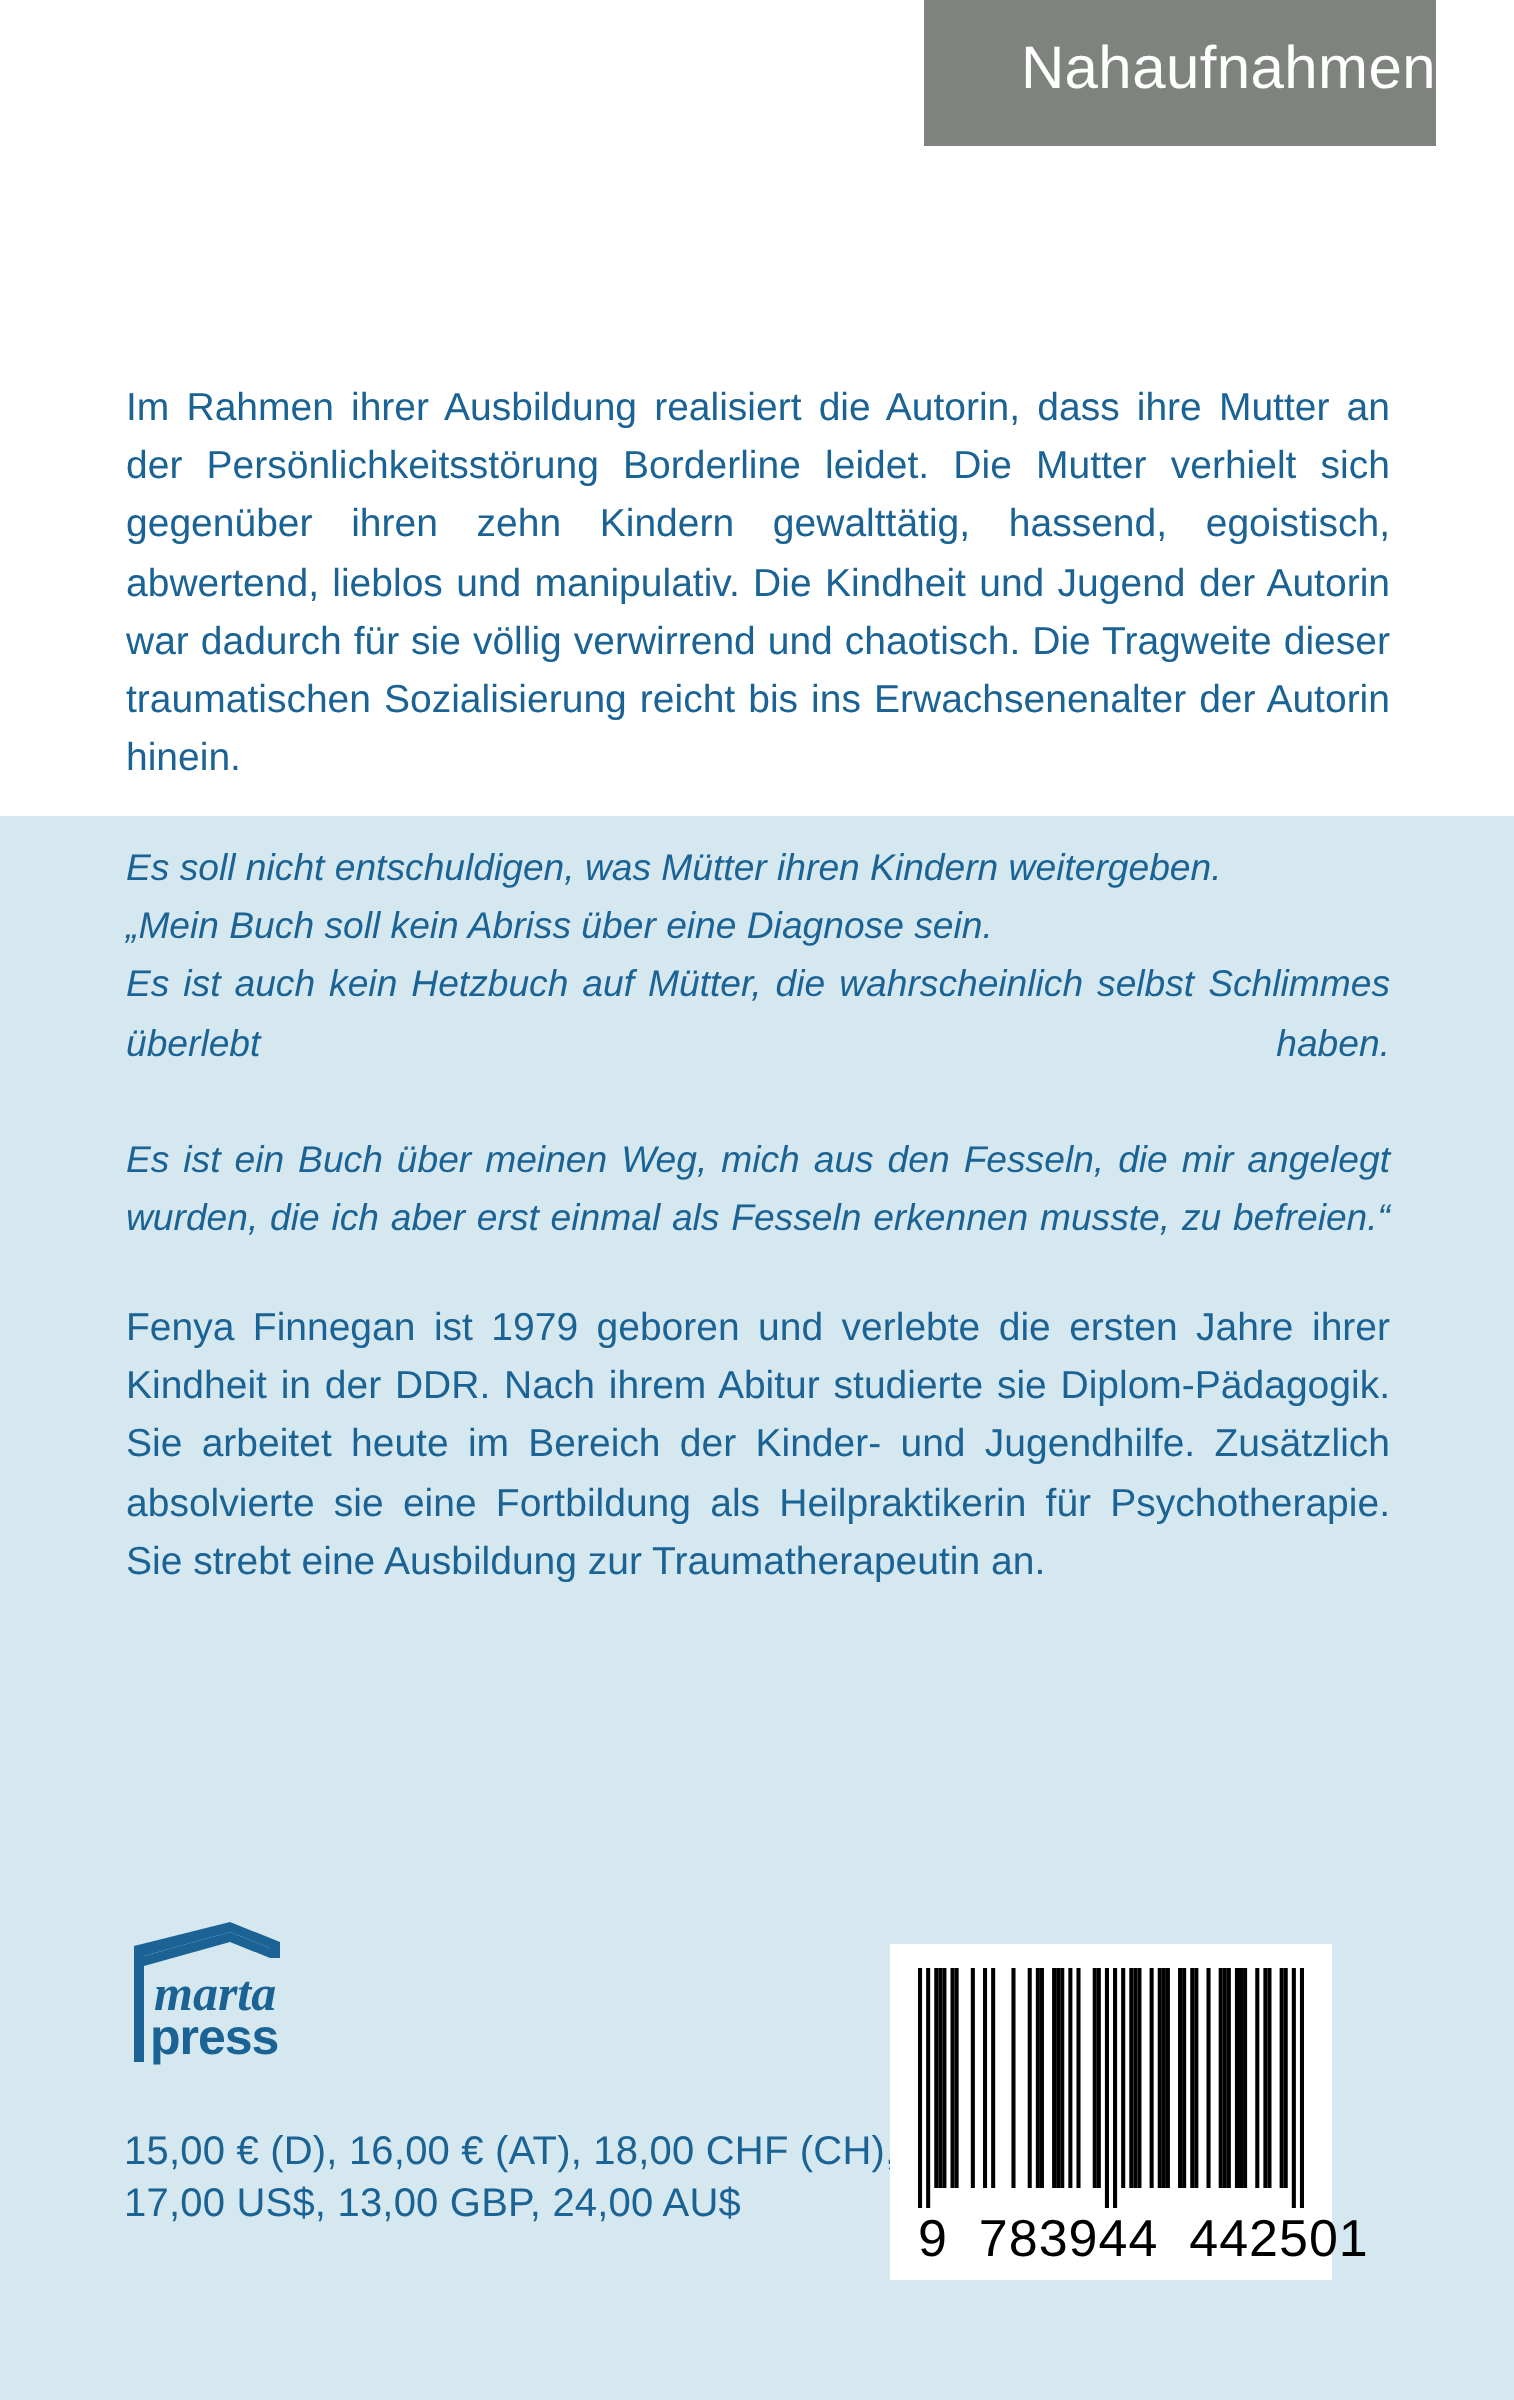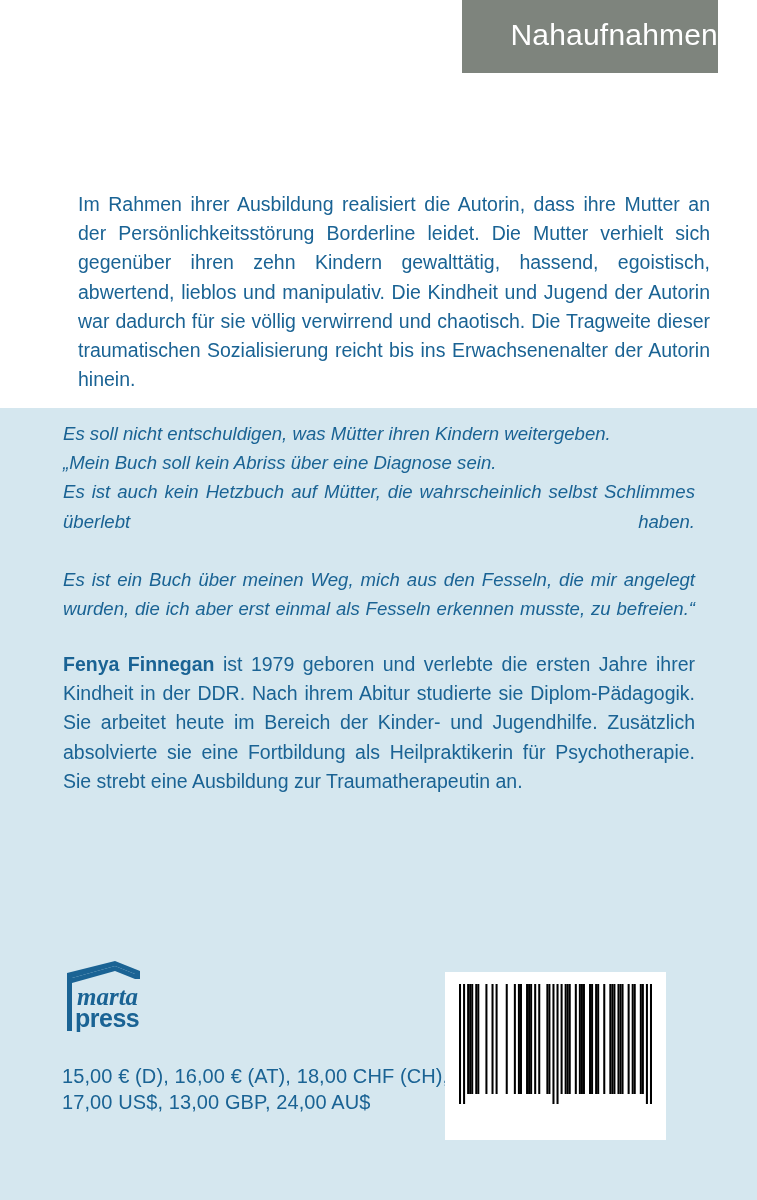--- a/index.html
+++ b/index.html
@@ -50,21 +50,21 @@
     left: 0;
     top: 408px;
     width: 757px;
     height: 792px;
     background: #d5e7ef;
   }
 
   
   .blurb {
     position: absolute;
-    left: 78px;
+    left: 63px;
     top: 190px;
     width: 632px;
     color: #1a6394;
     font-size: 19.5px;
     line-height: 29.2px;
     text-align: justify;
     text-justify: inter-word;
   }
 
   .quote {
@@ -99,21 +99,21 @@
     position: absolute;
     left: 63px;
     top: 650px;
     width: 632px;
     color: #1a6394;
     font-size: 19.5px;
     line-height: 29.2px;
     text-align: justify;
   }
   .bio strong {
-    font-weight: 700;
+    font-weight: 400;
   }
 
   
   .logo-block {
     position: absolute;
     left: 63px;
     top: 957px;
     display: flex;
     align-items: flex-end;
     gap: 32px;
@@ -279,15 +279,16 @@
             <rect x="166.000" y="0" width="2.000" height="110"></rect>
             <rect x="170.000" y="0" width="2.000" height="110"></rect>
             <rect x="172.000" y="0" width="2.000" height="110"></rect>
             <rect x="178.000" y="0" width="2.000" height="110"></rect>
             <rect x="180.000" y="0" width="2.000" height="110"></rect>
             <rect x="184.000" y="0" width="2.000" height="120"></rect>
             <rect x="188.000" y="0" width="2.000" height="120"></rect>
           </g>
       </svg>
     </div>
+    <div class="barcode-digits">9  783944  442501</div>
   </div>
 
 </div>
 
 </body></html>

